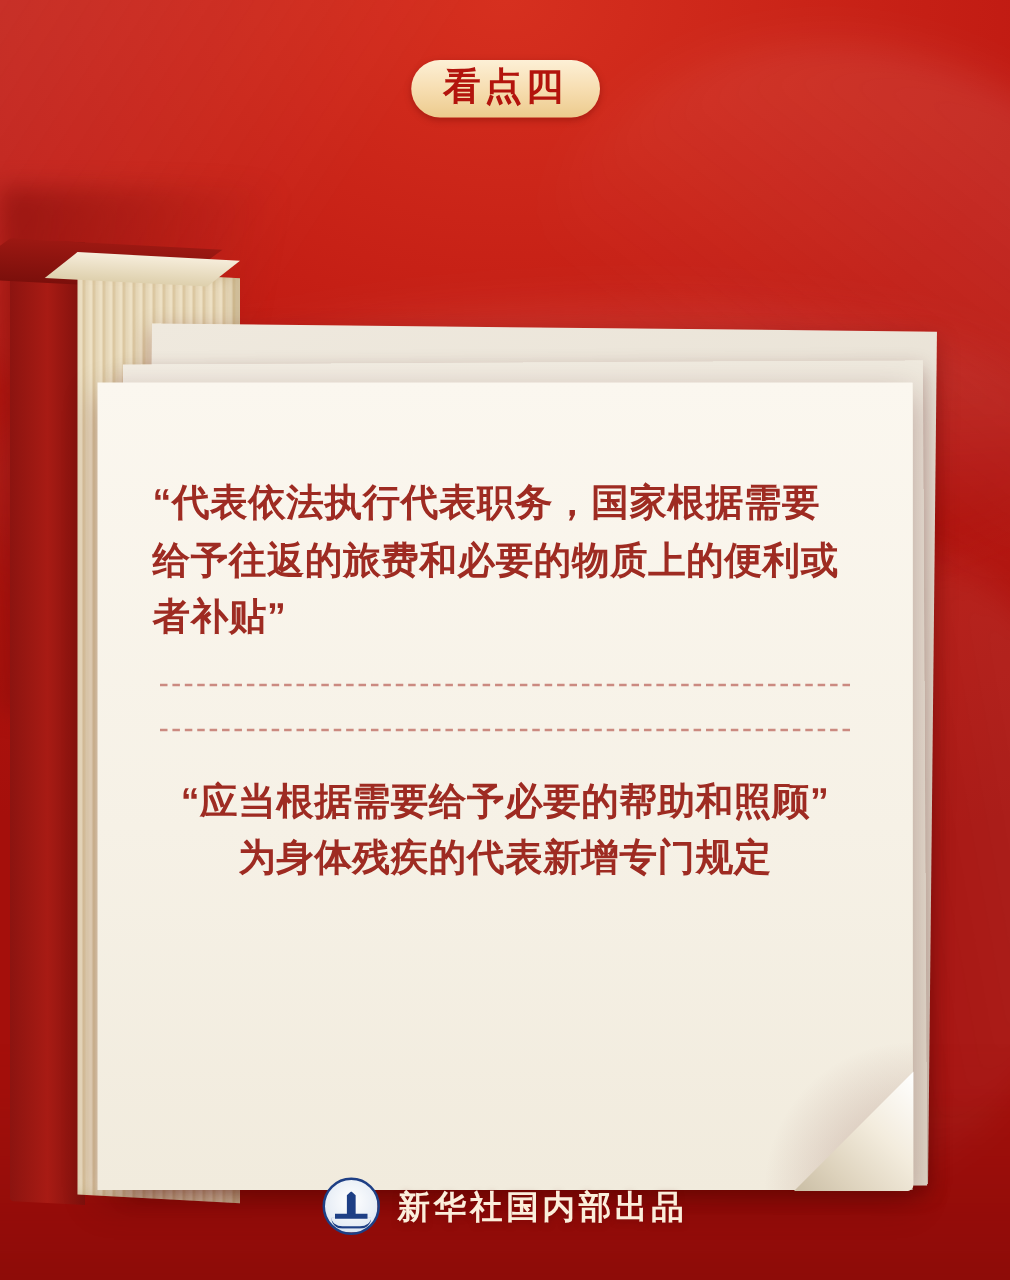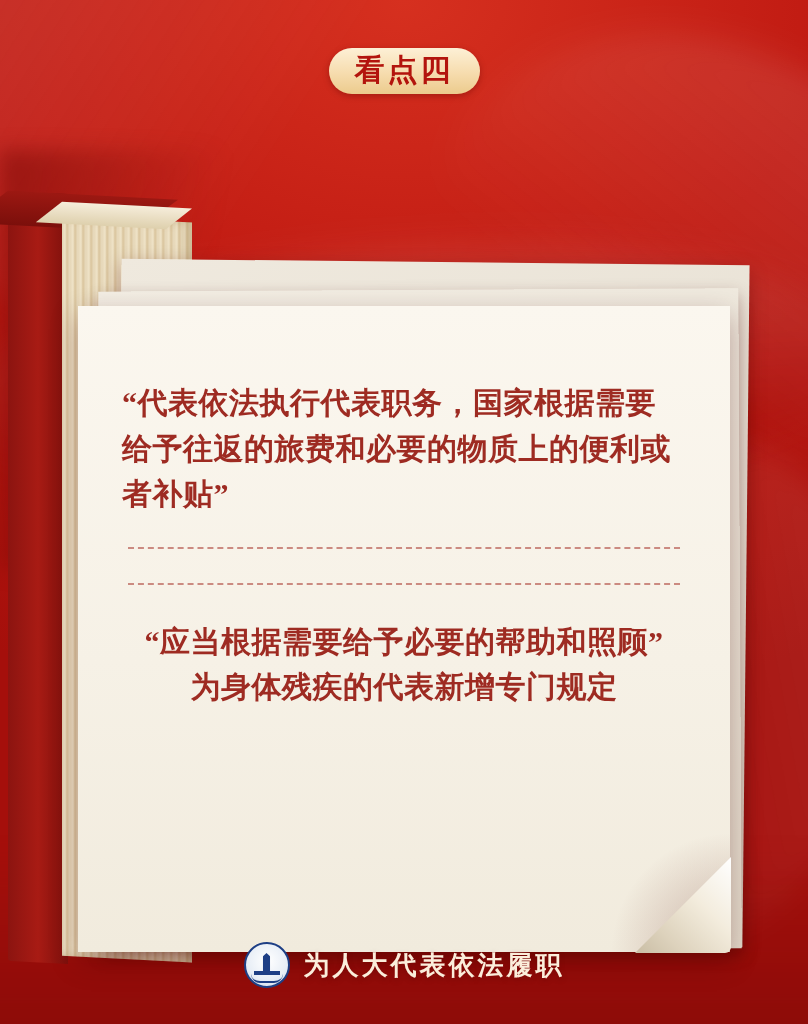--- a/index.html
+++ b/index.html
@@ -186,21 +186,21 @@
     left: 0; top: 0; right: 0; bottom: 0;
     padding: 74px 44px 0 44px;
     box-sizing: border-box;
   }
   .quote-block {
     color: #9e2b22;
     font-size: 30px;
     line-height: 1.52;
     letter-spacing: 0.5px;
     font-weight: bold;
-    font-family: Liberation Serif, serif;
+    font-family: Liberation Sans, sans-serif;
   }
   .quote-block.center {
     text-align: center;
   }
   .divider {
     margin: 30px 6px 28px 6px;
     height: 0;
     border-top: 2px dashed #c4786f;
     opacity: 0.85;
   }
@@ -335,16 +335,16 @@
     <div class="curl-shadow"></div>
     <div class="curl"></div>
   </div>
 
   <div class="footer">
     <div class="logo">
       <div class="tower"></div>
       <div class="base"></div>
       <div class="ring"></div>
     </div>
-    <div class="footer-text">为人大代表依法履职</div>
+    <div class="footer-text">新华社国内部出品</div>
   </div>
 
 </div>
 
 </body></html>

